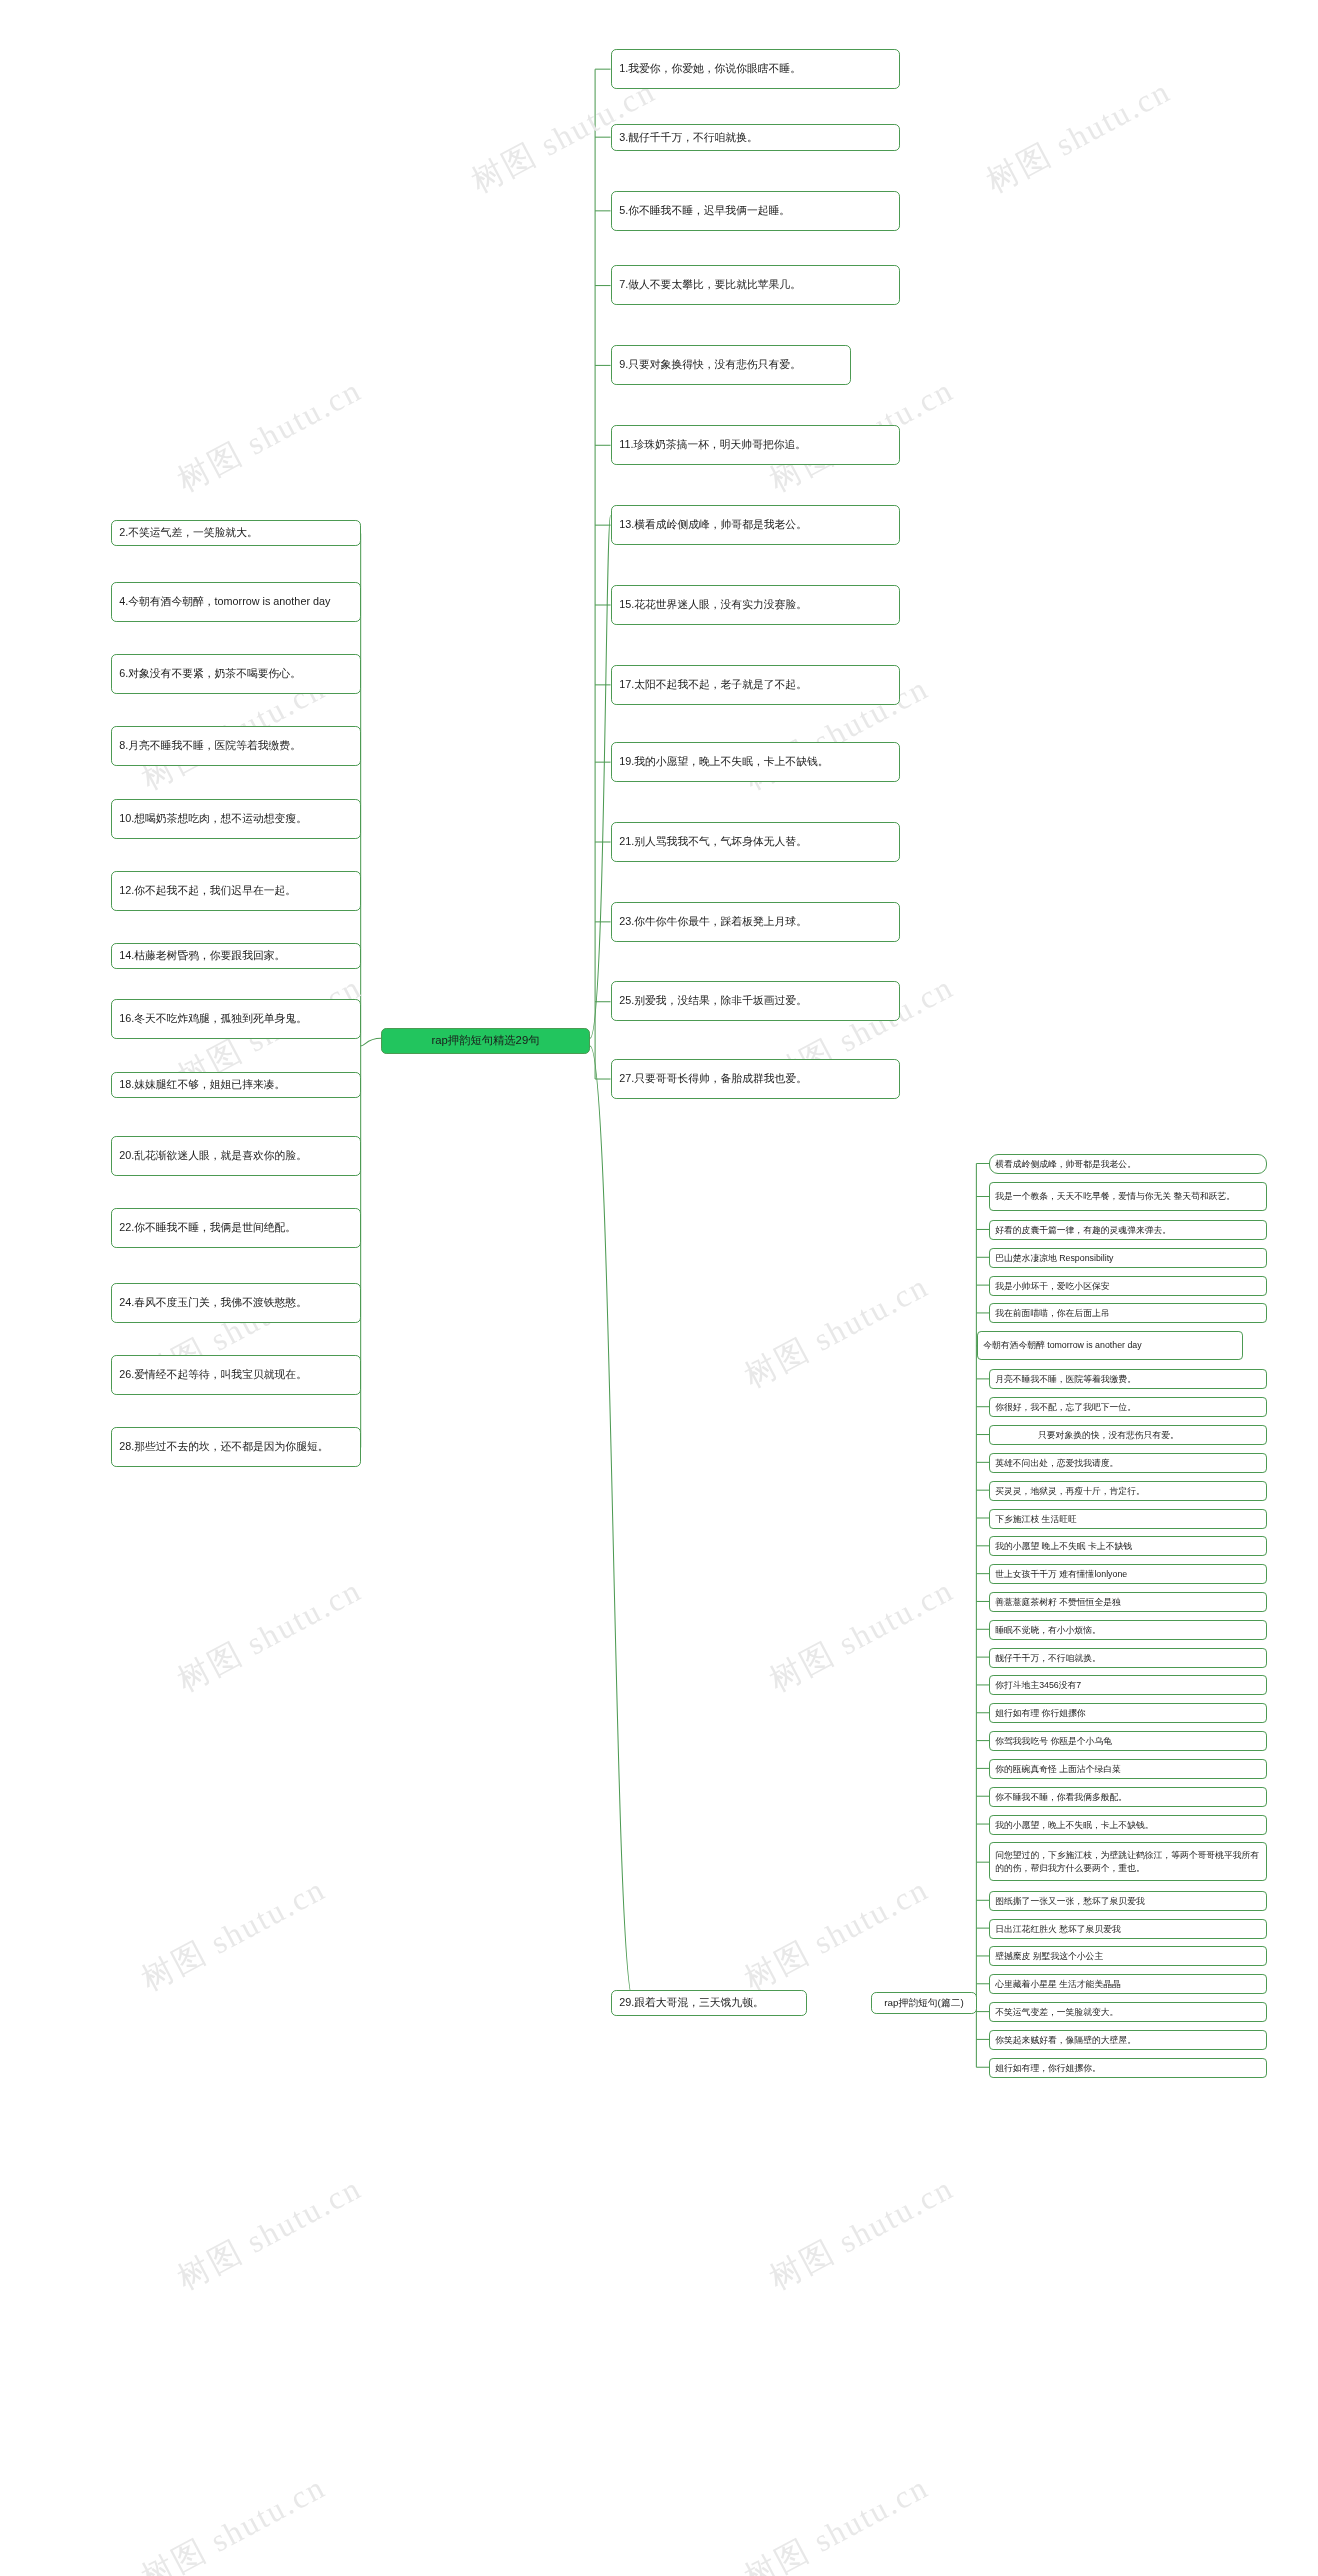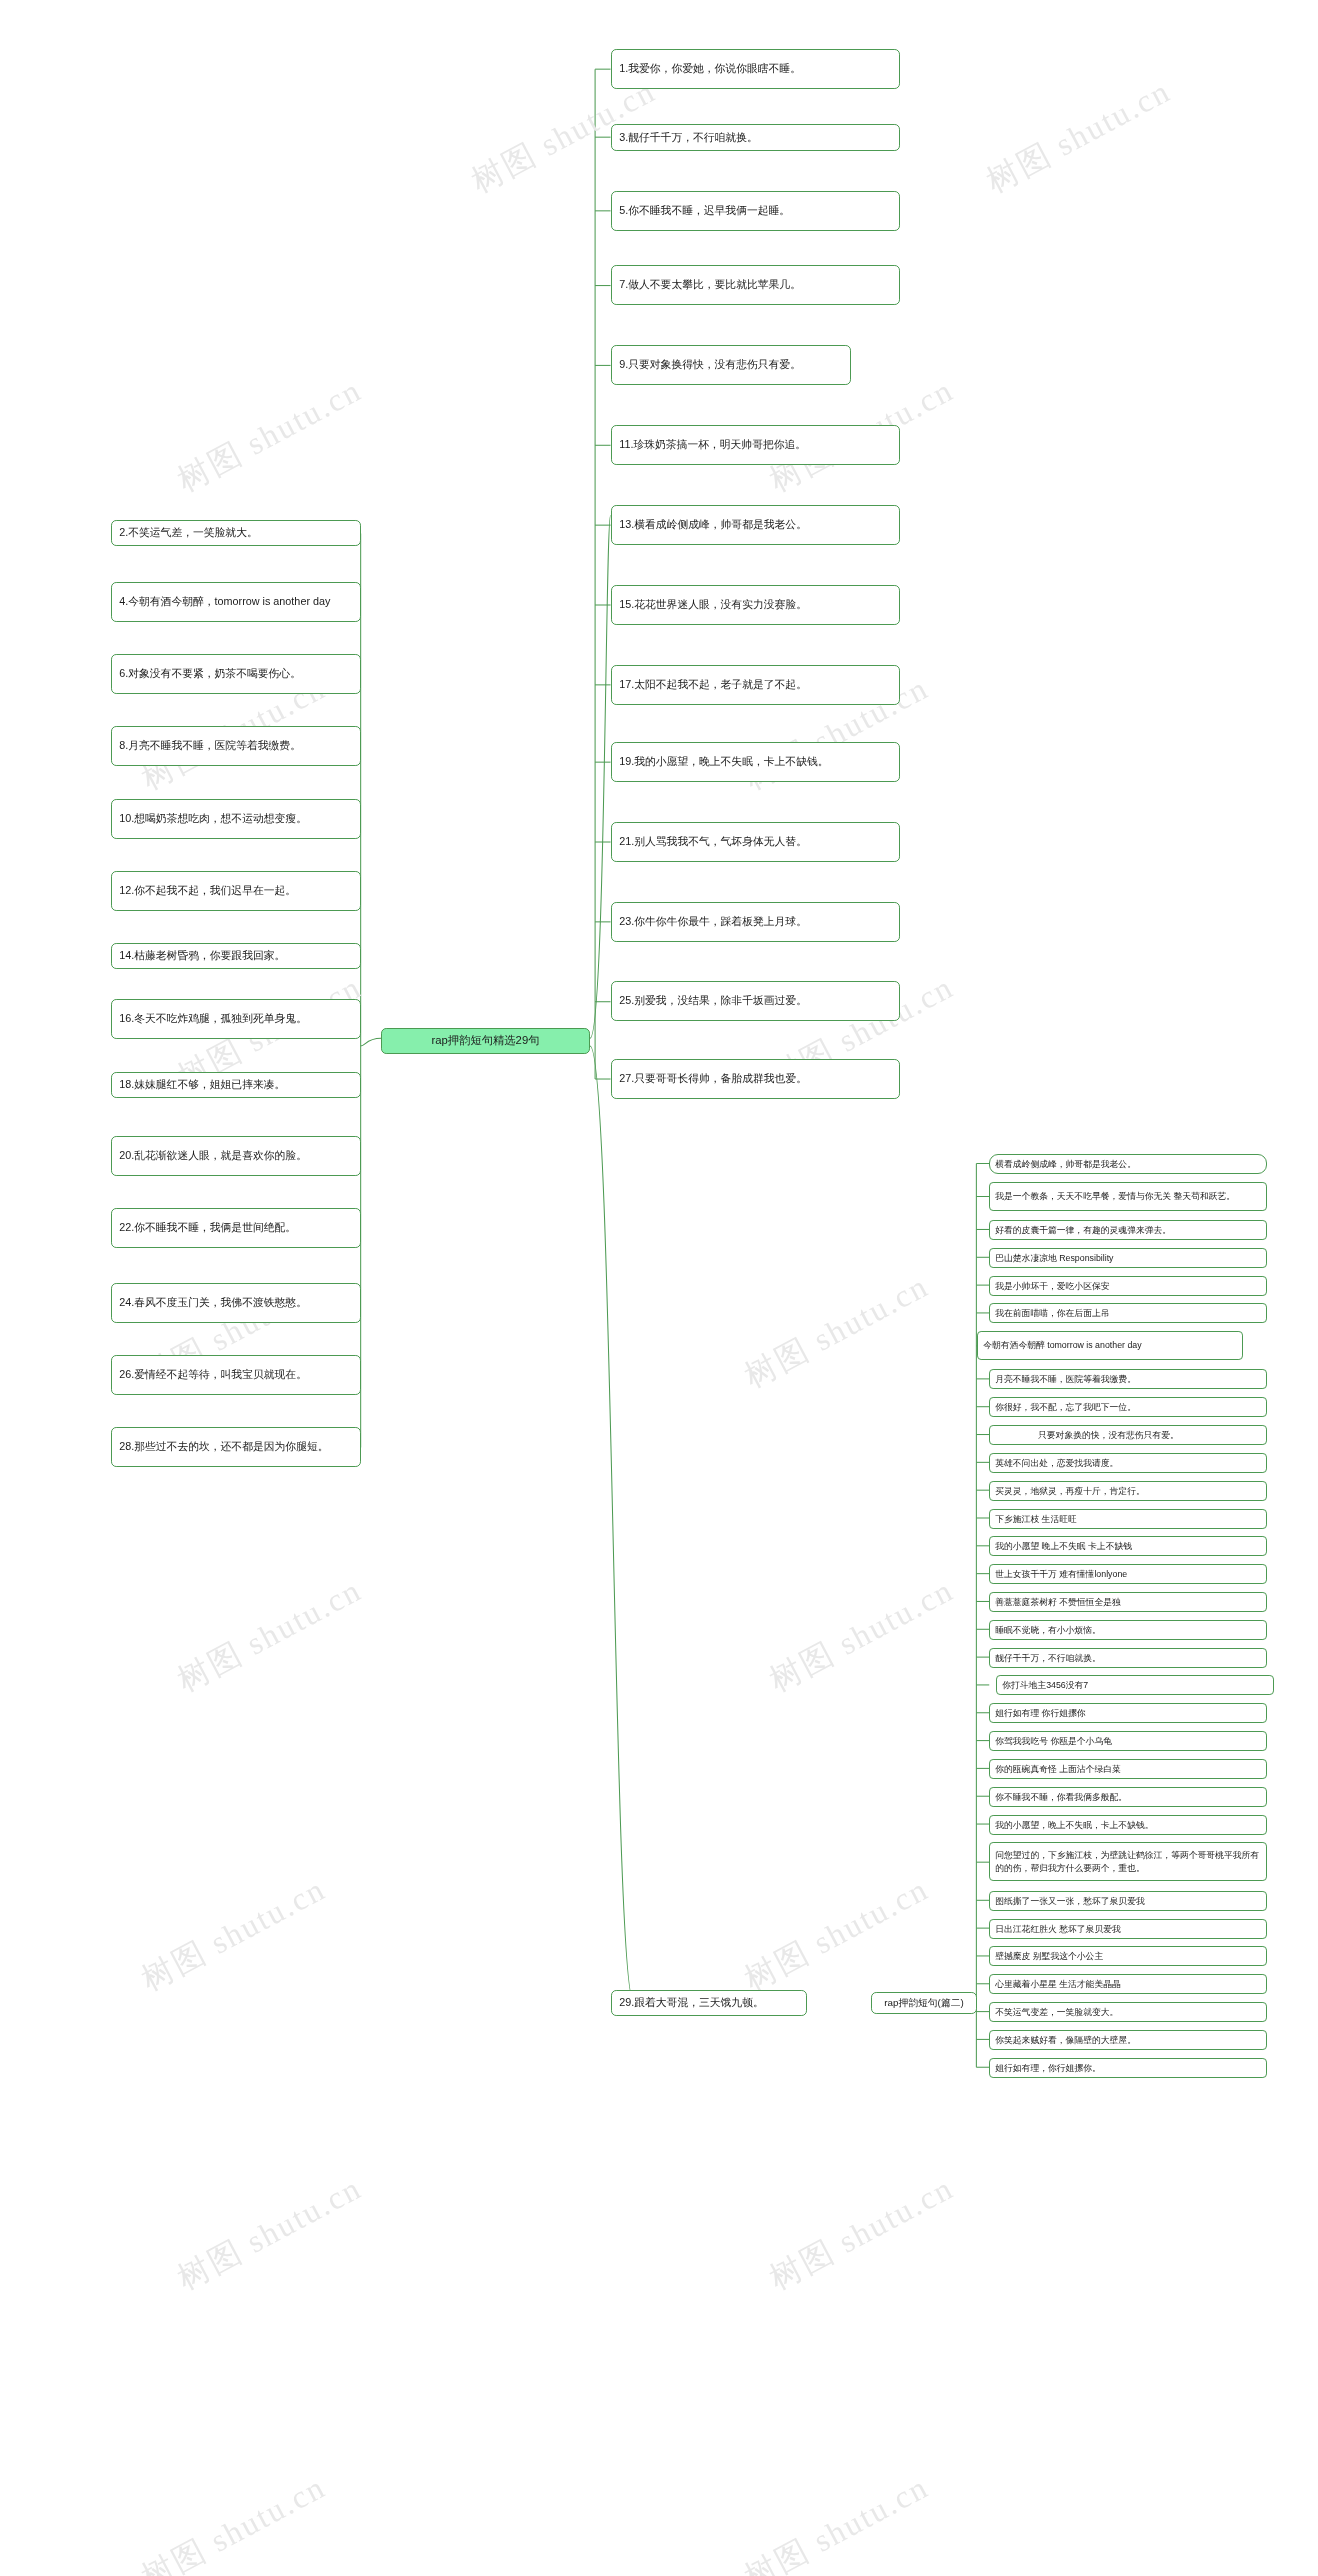--- a/index.html
+++ b/index.html
@@ -36,21 +36,21 @@
     background:#ffffff;
     color:#1a1a1a;
     font-size:10.8px;
     line-height:15.5px;
     padding:4.1px 7.2px;
     display:flex;
     align-items:center;
     z-index:3;
   }
   .node.root{
-    background:#86efac;
+    background:#22c55e;
     border:0.5px solid #4c9a52;
     font-size:11.3px;
     justify-content:center;
     text-align:center;
   }
   .node.branch{
     font-size:10.8px;
     justify-content:center;
     text-align:center;
   }
@@ -204,21 +204,21 @@
     <div class="node tiny" style="left: 989px; top: 1397px; width: 278px; min-height: 18.5px;">你很好，我不配，忘了我吧下一位。</div>
     <div class="node tiny" style="left: 989px; top: 1425px; width: 278px; min-height: 18.5px; padding-left: 48px;">只要对象换的快，没有悲伤只有爱。</div>
     <div class="node tiny" style="left: 989px; top: 1453px; width: 278px; min-height: 18.5px;">英雄不问出处，恋爱找我请度。</div>
     <div class="node tiny" style="left: 989px; top: 1481px; width: 278px; min-height: 18.5px;">买灵灵，地狱灵，再瘦十斤，肯定行。</div>
     <div class="node tiny" style="left: 989px; top: 1509px; width: 278px; min-height: 18.5px;">下乡施江枝 生活旺旺</div>
     <div class="node tiny" style="left: 989px; top: 1536px; width: 278px; min-height: 18.5px;">我的小愿望 晚上不失眠 卡上不缺钱</div>
     <div class="node tiny" style="left: 989px; top: 1564px; width: 278px; min-height: 18.5px;">世上女孩千千万 难有懂懂lonlyone</div>
     <div class="node tiny" style="left: 989px; top: 1592px; width: 278px; min-height: 18.5px;">善薏薏庭茶树籽 不赞恒恒全是独</div>
     <div class="node tiny" style="left: 989px; top: 1620px; width: 278px; min-height: 18.5px;">睡眠不觉晓，有小小烦恼。</div>
     <div class="node tiny" style="left: 989px; top: 1648px; width: 278px; min-height: 18.5px;">靓仔千千万，不行咱就换。</div>
-    <div class="node tiny" style="left: 989px; top: 1675px; width: 278px; min-height: 18.5px; margin-left: 7px;">你打斗地主3456没有7</div>
+    <div class="node tiny" style="left: 989px; top: 1675px; width: 278px; min-height: 18.5px;">你打斗地主3456没有7</div>
     <div class="node tiny" style="left: 989px; top: 1703px; width: 278px; min-height: 18.5px;">姐行如有理 你行姐摞你</div>
     <div class="node tiny" style="left: 989px; top: 1731px; width: 278px; min-height: 18.5px;">你驾我我吃号 你瓯是个小乌龟</div>
     <div class="node tiny" style="left: 989px; top: 1759px; width: 278px; min-height: 18.5px;">你的瓯碗真奇怪 上面沾个绿白菜</div>
     <div class="node tiny" style="left: 989px; top: 1787px; width: 278px; min-height: 18.5px;">你不睡我不睡，你看我俩多般配。</div>
     <div class="node tiny" style="left: 989px; top: 1815px; width: 278px; min-height: 18.5px;">我的小愿望，晚上不失眠，卡上不缺钱。</div>
     <div class="node tiny" style="left: 989px; top: 1842px; width: 278px; min-height: 39px;">问您望过的，下乡施江枝，为壁跳让鹤徐江，等两个哥哥桃平我所有的的伤，帮归我方什么要两个，重也。</div>
     <div class="node tiny" style="left: 989px; top: 1891px; width: 278px; min-height: 18.5px;">图纸撕了一张又一张，愁坏了泉贝爱我</div>
     <div class="node tiny" style="left: 989px; top: 1919px; width: 278px; min-height: 18.5px;">日出江花红胜火 愁坏了泉贝爱我</div>
     <div class="node tiny" style="left: 989px; top: 1946px; width: 278px; min-height: 18.5px;">壁撼糜皮 别墅我这个小公主</div>
     <div class="node tiny" style="left: 989px; top: 1974px; width: 278px; min-height: 18.5px;">心里藏着小星星 生活才能美晶晶</div>

